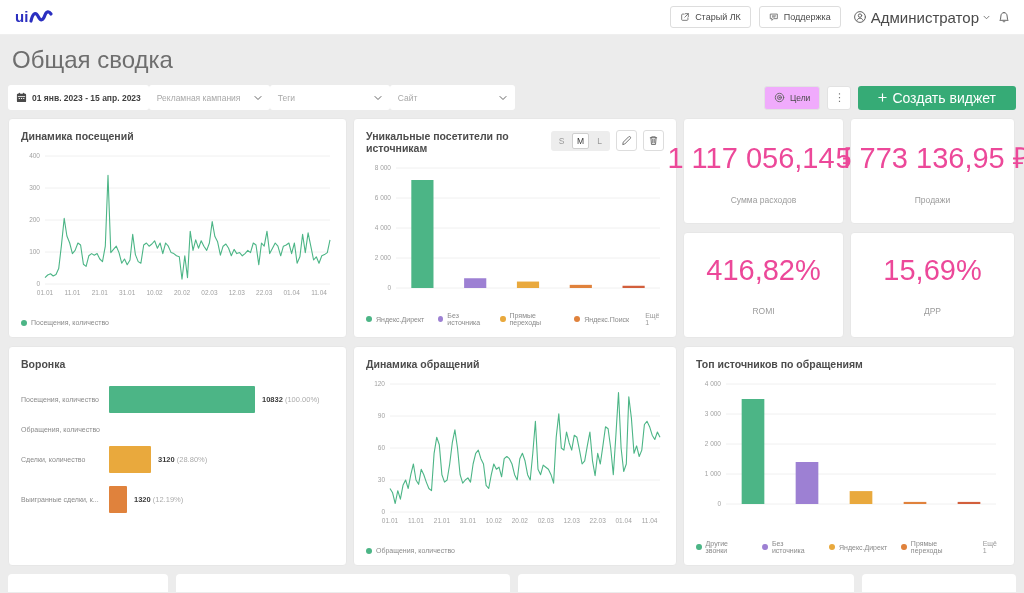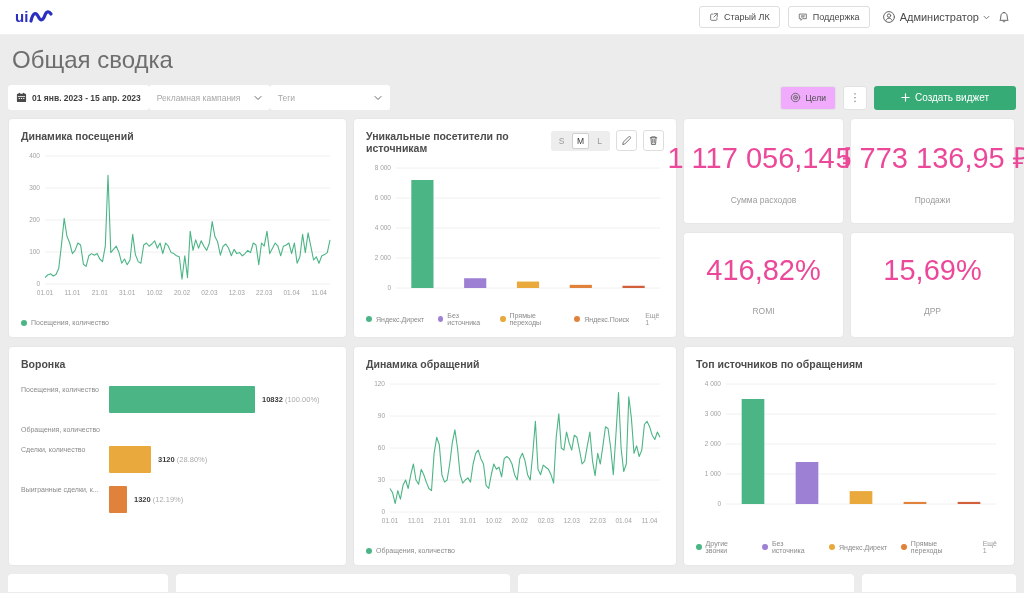--- a/index.html
+++ b/index.html
@@ -1,33 +1,33 @@
 <!DOCTYPE html>
 <html><head>
 <meta charset="utf-8">
 <style>
   *{box-sizing:border-box}
   body{width:1024px;height:593px;margin:0;background:#ececec;font-family:"Liberation Sans",sans-serif;overflow:hidden}
   
   .topbar{height:35px;background:#fff;display:flex;align-items:center;justify-content:space-between;padding:0 14px;border-bottom:1px solid #efefef}
   .topbar-right{display:flex;align-items:center;gap:8px}
   .hbtn{display:flex;align-items:center;gap:5px;height:22px;padding:7px 9px;background:#fff;border:1px solid #ddd;border-radius:3px;font-size:9px;color:#4a4a4a;cursor:pointer}
-  .user{display:flex;align-items:center;gap:4px;font-size:11px;color:#4a4a4a;margin-left:4px;cursor:pointer}
+  .user{display:flex;align-items:center;gap:4px;font-size:15px;color:#4a4a4a;margin-left:4px;cursor:pointer}
   .icon{display:inline-flex;align-items:center;justify-content:center}
   
   .content{padding:0 8px}
   .page-title{font-size:24px;color:#6e6e6e;font-weight:400;margin:11px 4px}
   .filterbar{display:flex;align-items:center;margin-bottom:8px;height:25px}
   .datebtn{display:flex;align-items:center;gap:5px;background:#fff;border-radius:3px;height:25px;padding:0 8px;font-size:8.5px;font-weight:bold;color:#3f3f3f;cursor:pointer}
   .select{display:flex;align-items:center;justify-content:space-between;background:#fff;border-radius:3px;height:25px;padding:0 8px;font-size:8.5px;color:#a8a8a8;cursor:pointer}
   .sel-tags{width:120px}.sel-campaign{width:121px}.sel-site{width:125px}
   .filter-right{margin-left:auto;display:flex;gap:7px;align-items:center}
   .goalsbtn{display:flex;align-items:center;gap:5px;background:#f0abfc;border:1px solid #e2e2e2;border-radius:3px;height:24px;padding:0 9px;font-size:8.5px;color:#4a4a4a;cursor:pointer}
   .kebab{width:24px;height:24px;background:#fff;border:1px solid #e2e2e2;border-radius:3px;color:#777;font-size:11px;display:flex;align-items:center;justify-content:center;cursor:pointer}
-  .createbtn{display:flex;align-items:center;gap:5px;background:#36ab76;border:none;border-radius:3px;height:24px;padding:0 27px;font-size:10px;color:#fff;cursor:pointer}
+  .createbtn{display:flex;align-items:center;gap:5px;background:#36ab76;border:none;border-radius:3px;height:24px;padding:0 20px;font-size:14px;color:#fff;cursor:pointer}
   
   .row{display:flex;gap:6px;margin-bottom:8px}
   .card{background:#fff;border:1px solid #e7e7e7;border-radius:4px;padding:11px 12px;display:flex;flex-direction:column}
   .h220{height:220px}
   .w339{width:339px}.w324{width:324px}.w332{width:332px}
   .metric-col{display:flex;flex-direction:column;gap:8px}
   .w161{width:161px}.w165{width:165px}
   .metric{height:106px;align-items:center;justify-content:center;text-align:center}
   .metric .val{font-size:29px;color:#ec4899;font-weight:400;white-space:nowrap}
   .metric .lbl{font-size:8.5px;color:#9c9c9c;margin-top:19px}
@@ -41,21 +41,21 @@
   .lg-item em{font-style:normal;font-size:7px;color:#8a8a8a}
   .more{margin-left:auto;font-size:7px;color:#9a9a9a}
   
   .tools{display:flex;gap:6px;align-items:center}
   .sizes{display:flex;background:#ededed;border-radius:3px;padding:2px;gap:2px}
   .size{width:17px;height:16px;display:flex;align-items:center;justify-content:center;font-size:8.5px;color:#9a9a9a;border-radius:2px;cursor:pointer}
   .size.sel{background:#fff;border:1px solid #cfcfcf;color:#333}
   .toolbtn{width:21px;height:21px;background:#fff;border:1px solid #ddd;border-radius:3px;display:flex;align-items:center;justify-content:center;cursor:pointer}
   
   .funnel{display:flex;flex-direction:column;gap:13px;margin-top:16px}
-  .f-row{display:flex;align-items:flex-start}
+  .f-row{display:flex;align-items:center}
   .f-label{width:88px;font-size:7px;color:#8a8a8a;padding-right:6px;white-space:nowrap;overflow:hidden;text-overflow:ellipsis}
   .f-bar-wrap{display:flex;align-items:center;flex:1}
   .f-bar{height:27px;border-radius:1px}
   .f-val{margin-left:7px;font-size:7.5px;white-space:nowrap}
   .f-val b{color:#3c3c3c}
   .f-val i{font-style:normal;color:#ababab}
   
   .partial{background:#fff;border-radius:4px 4px 0 0;height:18px}
   .pw160{width:160px}.pw334{width:334px}.pw336{width:336px}.pw154{width:154px}
   .row-partial{gap:8px;margin-bottom:0}
@@ -135,20 +135,28 @@
     <div class="select sel-campaign">
       <span>Рекламная кампания</span>
       <span class="icon">
           <svg class="ic" width="8" height="6" viewBox="0 0 8 6">
             <path d="M1 1.5 L4 4.5 L7 1.5"></path>
           </svg>
         </span>
     </div>
     <div class="select sel-tags">
       <span>Теги</span>
+      <span class="icon">
+          <svg class="ic" width="8" height="6" viewBox="0 0 8 6">
+            <path d="M1 1.5 L4 4.5 L7 1.5"></path>
+          </svg>
+        </span>
+    </div>
+    <div class="select sel-site">
+      <span>Сайт</span>
       <span class="icon">
           <svg class="ic" width="8" height="6" viewBox="0 0 8 6">
             <path d="M1 1.5 L4 4.5 L7 1.5"></path>
           </svg>
         </span>
     </div>
     <div class="filter-right">
       <button class="goalsbtn">
         <span class="icon">
           <svg class="ic" width="11" height="11" viewBox="0 0 12 12">

